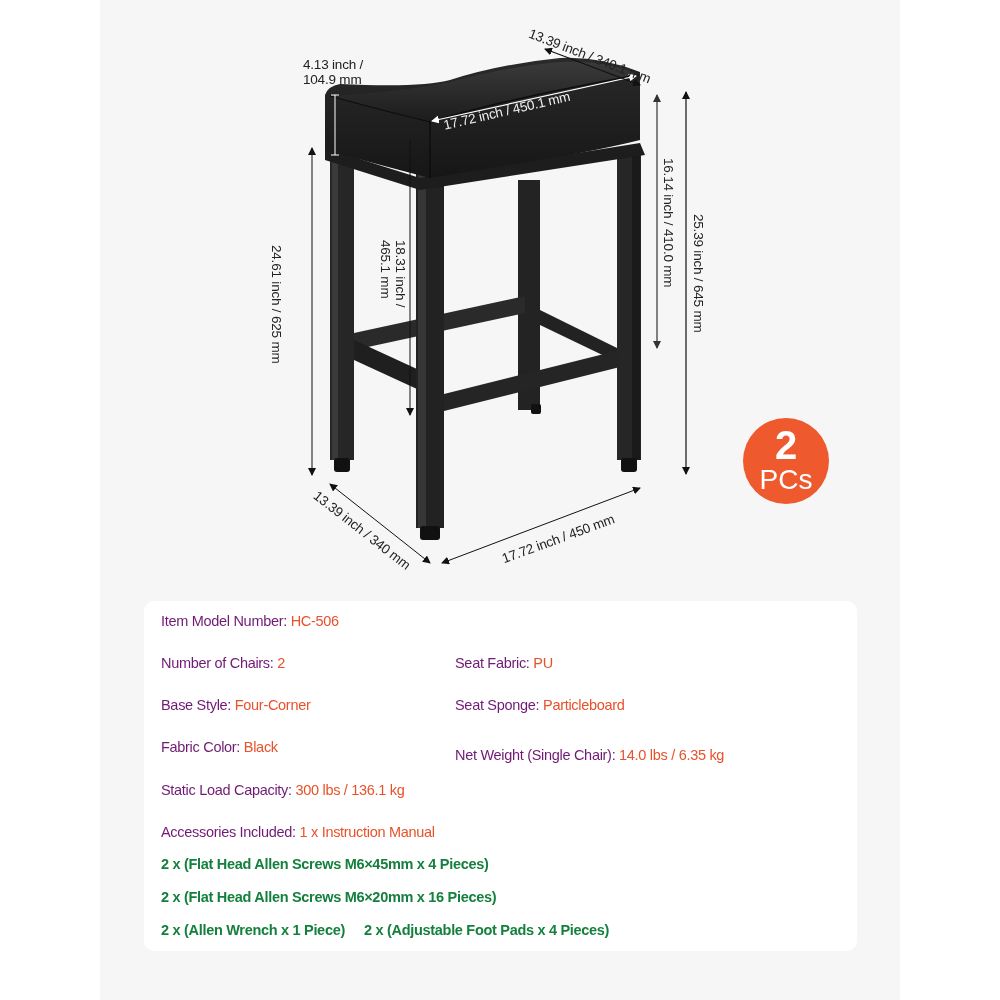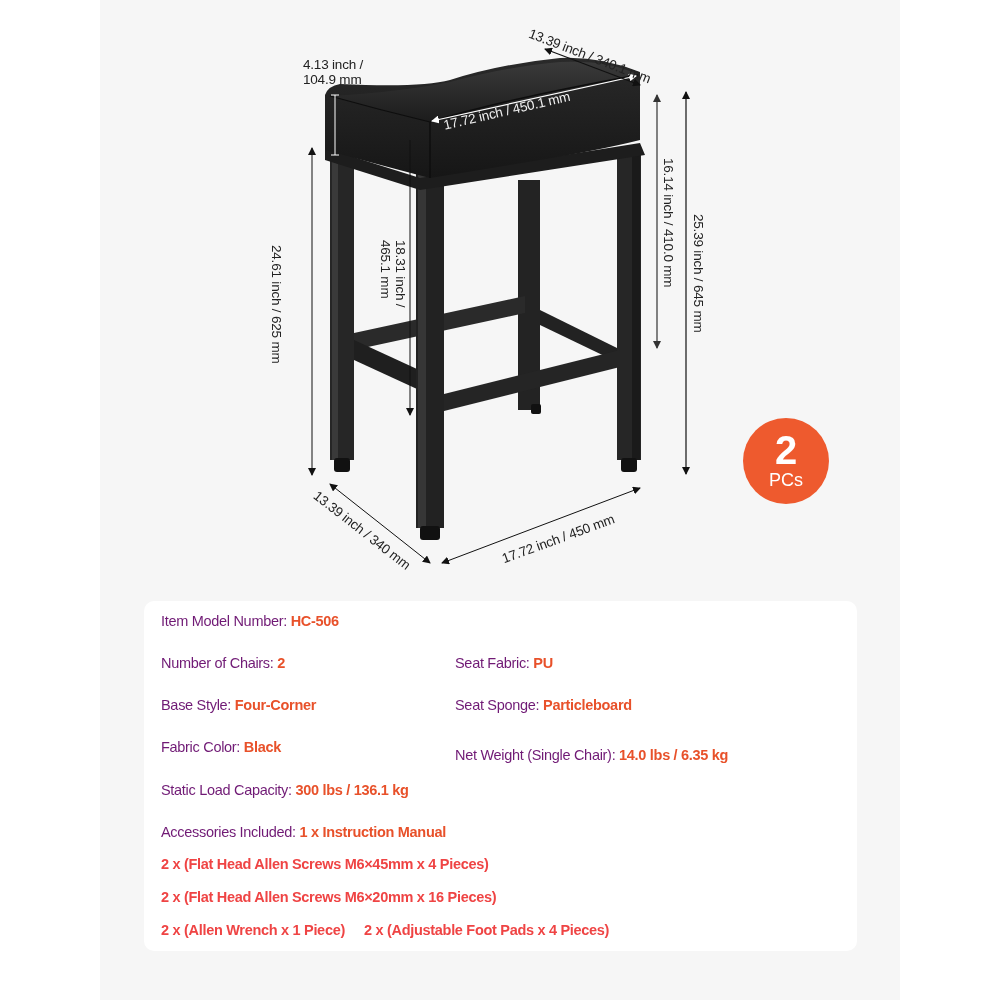--- a/index.html
+++ b/index.html
@@ -22,32 +22,32 @@
     }
     .dim-label.light { color: #f0f0f0; }
 
     .badge {
       position: absolute; left: 743px; top: 418px; width: 86px; height: 86px;
       border-radius: 50%; background: #ee5a2e;
       display: flex; flex-direction: column; align-items: center; justify-content: center;
       color: #fff; line-height: 1;
     }
     .badge .num { font-size: 40px; font-weight: bold; margin-top: -4px; }
-    .badge .unit { font-size: 18px; margin-top: 1px; }
+    .badge .unit { font-size: 28px; margin-top: 1px; }
 
     .card {
       position: absolute; left: 144px; top: 601px; width: 713px; height: 350px;
       background: #ffffff; border-radius: 10px;
     }
     .row { position: absolute; font-size: 14.5px; color: #333; white-space: nowrap; letter-spacing: -0.3px; }
     .row .k { color: #701a75; }
-    .row .v { color: #e8512a; font-weight: bold; }
+    .row .v { color: #e8512a; font-weight: normal; }
     .col1 { left: 17px; }
     .col2 { left: 311px; }
-    .acc { position: absolute; left: 17px; font-size: 14.5px; color: #ef4444; font-weight: bold; white-space: nowrap; letter-spacing: -0.3px; }
+    .acc { position: absolute; left: 17px; font-size: 14.5px; color: #15803d; font-weight: bold; white-space: nowrap; letter-spacing: -0.3px; }
   </style>
 </head>
 <body>
 
 <div class="panel"></div>
 
 <div class="diagram">
   <svg width="1000" height="590" viewBox="0 0 1000 590">
     <defs>
       <marker id="ah" markerWidth="8" markerHeight="8" refX="7" refY="4" orient="auto-start-reverse" markerUnits="userSpaceOnUse">

